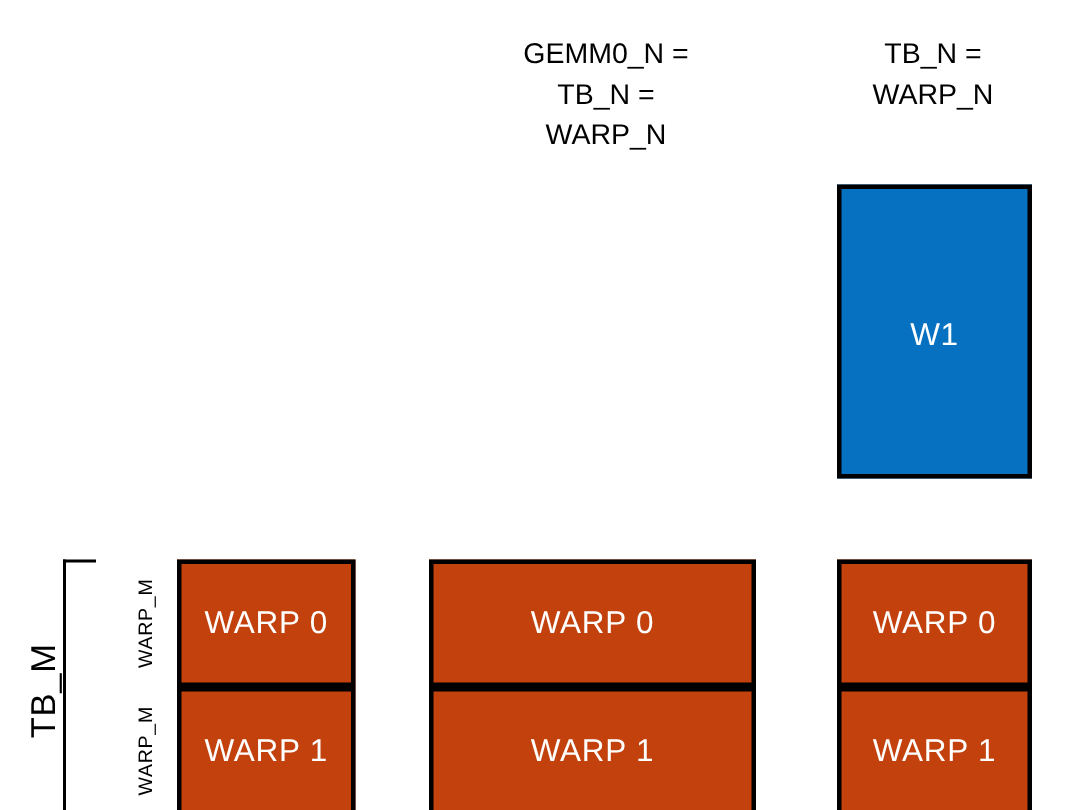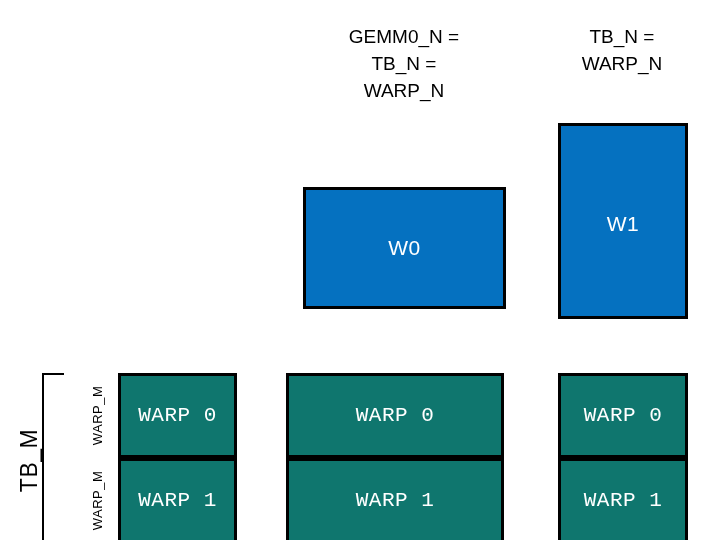--- a/index.html
+++ b/index.html
@@ -34,21 +34,21 @@
     position: absolute;
     box-sizing: border-box;
     border: 3px solid #000000;
     display: flex;
     align-items: center;
     justify-content: center;
     color: #ffffff;
     font-size: 21px;
     letter-spacing: 0.5px;
   }
-  .block.green { background: #0f766e; font-family: Liberation Mono, monospace; }
+  .block.green { background: #c2410c; }
   .block.blue  { background: #0571C0; }
 
   
   .block.blue.label-high { align-items: flex-start; padding-top: 86px; }
 
   
   .rot-label {
     position: absolute;
     transform-origin: 50% 50%;
     transform: rotate(-90deg);
@@ -76,23 +76,20 @@
     <span class="hline">GEMM0_N =</span>
     <span class="hline">TB_N =</span>
     <span class="hline">WARP_N</span>
   </div>
 
   <div class="col-header" style="left:547px; top:8px; width:150px;">
     <span class="hline">TB_N =</span>
     <span class="hline">WARP_N</span>
   </div>
 
-  <div class="block blue" style="left:303px; top:172px; width:203px; height:122px;">
-    <span>W0</span>
-  </div>
 
   <div class="block blue label-high" style="left:558px; top:108px; width:130px; height:196px;">
     <span>W1</span>
   </div>
 
   <div class="bracket" style="left:42px; top:358px; width:22px; height:170px;"></div>
 
   <div class="rot-label tb-m" style="left:-16px; top:432px; width:90px;">
     <span>TB_M</span>
   </div>

